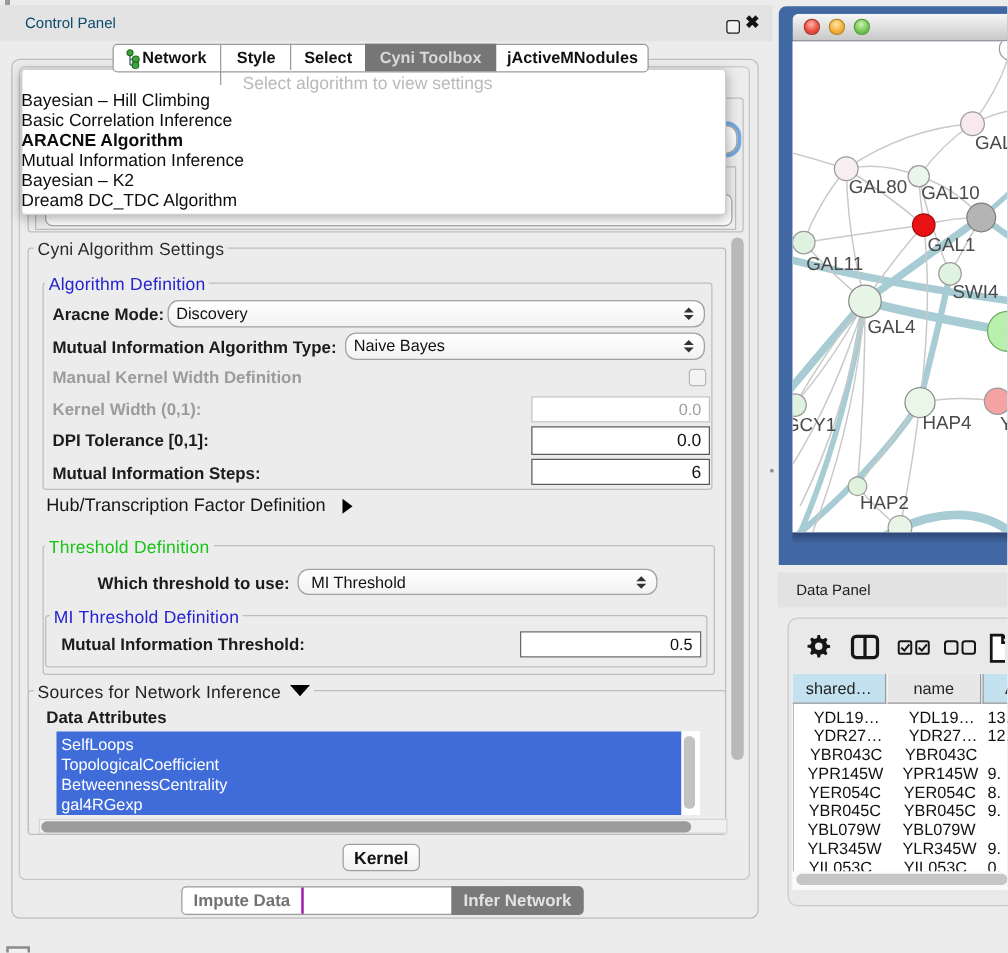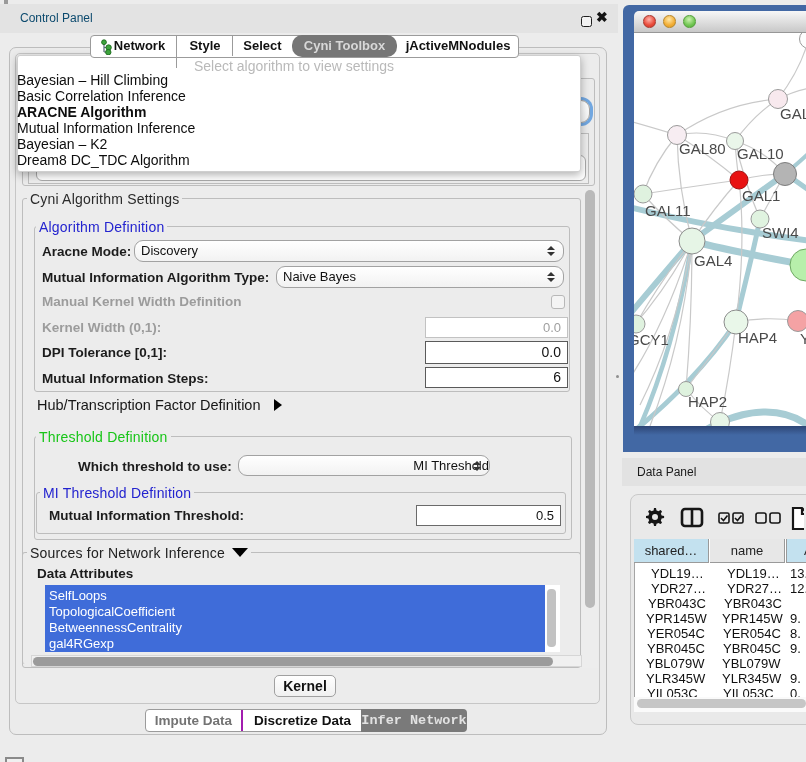--- a/index.html
+++ b/index.html
@@ -58,21 +58,21 @@
 <div class="field" style="left:425px;top:341px;width:143px;height:23px;line-height:21px;border:1px solid #5a5a5a;font-size:14px;">0.0</div>
 <div class="lbl" style="left:42px;top:371px;">Mutual Information Steps:</div>
 <div class="field" style="left:425px;top:367px;width:143px;height:21px;line-height:19px;border:1px solid #5a5a5a;font-size:14px;">6</div>
 
 <div class="abs" style="left:37px;top:397px;font-size:14.5px;color:#161616;">Hub/Transcription Factor Definition</div>
 <div class="abs" style="left:274px;top:399px;width:0;height:0;border-left:8px solid #000;border-top:6px solid transparent;border-bottom:6px solid transparent;"></div>
 
 <div class="grp" style="left:34px;top:436px;width:538px;height:104px;"></div>
 <div class="gtitle" style="left:36px;top:429px;color:#17c517;">Threshold Definition</div>
 <div class="lbl" style="left:78px;top:459px;">Which threshold to use:</div>
-<div class="combo" style="left:238px;top:455px;width:252px;height:21px;line-height:19px;text-align:right;"><span style="padding-left:10px;">MI Threshold</span><span class="ar"></span></div>
+<div class="combo" style="left:238px;top:455px;width:288px;height:21px;line-height:19px;"><span style="padding-left:10px;">MI Threshold</span><span class="ar"></span></div>
 
 <div class="grp" style="left:36px;top:492px;width:530px;height:42px;"></div>
 <div class="gtitle" style="left:40px;top:485px;color:#2323cf;">MI Threshold Definition</div>
 <div class="lbl" style="left:49px;top:508px;">Mutual Information Threshold:</div>
 <div class="field" style="left:416px;top:505px;width:145px;height:21px;line-height:19px;border:1px solid #6a6a6a;">0.5</div>
 
 <div class="grp" style="left:22px;top:552px;width:559px;height:112px;border-bottom:none;"></div>
 <div class="gtitle" style="left:27px;top:545px;color:#222;">Sources for Network Inference <span style="display:inline-block;width:0;height:0;border-top:9px solid #000;border-left:8px solid transparent;border-right:8px solid transparent;vertical-align:1px;margin-left:3px;"></span></div>
 <div class="lbl" style="left:37px;top:566px;">Data Attributes</div>
 <div class="abs" style="left:45px;top:585px;width:515px;height:67px;background:#fff;overflow:hidden;">
@@ -80,39 +80,38 @@
   <div class="abs" style="left:502px;top:4px;width:9px;height:58px;background:#c2c2c2;border-radius:4px;"></div>
 </div>
 
 <div class="abs" style="left:31px;top:655px;width:551px;height:12px;background:#f0f0f0;border:1px solid #d6d6d6;"></div>
 <div class="abs" style="left:33px;top:657px;width:520px;height:9px;background:#9b9b9b;border-radius:4.5px;"></div>
 
 <div class="abs" style="left:274px;top:675px;width:62px;height:22px;background:linear-gradient(#ffffff,#f0f0f0);border:1px solid #a0a0a0;border-radius:5px;text-align:center;line-height:20px;font-size:14px;font-weight:600;color:#111;">Kernel</div>
 
 <div class="abs" style="left:145px;top:709px;width:321px;height:23px;background:#fff;border:1px solid #9b9b9b;border-radius:4px;font-size:13.5px;font-weight:600;">
   <div class="abs" style="left:0;top:0;width:97px;height:21px;line-height:21px;text-align:center;color:#737373;border-right:2px solid #a21caf;">Impute Data</div>
-  <div class="abs" style="left:98px;top:0;width:117px;height:21px;line-height:21px;text-align:center;color:#111;">Discretize Data</div>
-  <div class="abs" style="left:215px;top:-1px;width:106px;height:23px;line-height:23px;text-align:center;color:#e2e2e2;background:#7a7a7a;border-radius:0 4px 4px 0;font-family:Liberation Mono, monospace;">Infer Network</div>
+  <div class="abs" style="left:215px;top:-1px;width:106px;height:23px;line-height:23px;text-align:center;color:#e2e2e2;background:#7a7a7a;border-radius:0 4px 4px 0;">Infer Network</div>
 </div>
 
 <div class="abs" style="left:17px;top:55px;width:564px;height:117px;background:#fff;border:1px solid #cfcfcf;border-radius:3px;box-shadow:0 3px 9px rgba(0,0,0,0.3);"></div>
 <div class="abs" style="left:194px;top:58px;font-size:14px;color:#b9b9b9;">Select algorithm to view settings</div>
 <div class="abs" style="left:17px;top:72px;font-size:14px;color:#0d0d0d;line-height:16px;">Bayesian – Hill Climbing<br>Basic Correlation Inference<br><span class="b">ARACNE Algorithm</span><br>Mutual Information Inference<br>Bayesian – K2<br>Dream8 DC_TDC Algorithm</div>
 
 <div class="abs" style="left:90px;top:35px;width:429px;height:23px;background:#fff;border:1px solid #9b9b9b;border-radius:4px;font-size:13px;font-weight:600;">
   <div class="abs" style="left:0;top:0;width:86px;height:32px;line-height:20px;color:#111;border-right:1px solid #9b9b9b;text-align:center;padding-left:12px;">Network</div>
   <svg class="abs" style="left:8px;top:3px;" width="16" height="16" viewBox="0 0 16 16">
       <path d="M5,4 L5,13 M5,8.5 L8,8.5 M5,13 L8,13" stroke="#5a6b7a" stroke-width="1.2" fill="none"></path>
       <circle cx="5" cy="3.2" r="2.4" fill="#3da43d" stroke="#1d6b1d" stroke-width="0.9"></circle>
       <circle cx="9.6" cy="8.5" r="2.7" fill="#3da43d" stroke="#1d6b1d" stroke-width="0.9"></circle>
       <circle cx="9.3" cy="13.2" r="2.7" fill="#3da43d" stroke="#1d6b1d" stroke-width="0.9"></circle>
     </svg>
   <div class="abs" style="left:87px;top:0;width:55px;height:20px;line-height:20px;color:#111;border-right:1px solid #9b9b9b;text-align:center;">Style</div>
   <div class="abs" style="left:143px;top:0;width:57px;height:20px;line-height:20px;color:#111;text-align:center;">Select</div>
-  <div class="abs" style="left:201px;top:-1px;width:105px;height:22px;line-height:22px;color:#d8d8d8;background:#767676;text-align:center;border-radius:10px;">Cyni Toolbox</div>
+  <div class="abs" style="left:201px;top:-1px;width:105px;height:22px;line-height:22px;color:#d8d8d8;background:#767676;text-align:center;">Cyni Toolbox</div>
   <div class="abs" style="left:306px;top:0;width:122px;height:20px;line-height:20px;color:#111;text-align:center;">jActiveMNodules</div>
 </div>
 
 <div class="abs" style="left:616px;top:375px;width:3px;height:3px;background:#8f8f8f;border-radius:1.5px;"></div>
 
 <div class="abs" style="left:623px;top:5px;width:183px;height:447px;background:#4268a4;border-top-left-radius:6px;"></div>
 <div class="abs" style="left:634px;top:11px;width:172px;height:22px;background:linear-gradient(#f7f7f7,#c8c8c8);border-top-left-radius:5px;border-bottom:1px solid #979797;">
   <div class="abs" style="left:9px;top:4px;width:12.5px;height:12.5px;border-radius:50%;background:radial-gradient(circle at 5px 3.5px,#ffb3ab,#e84a3a 60%,#c93728);border:0.5px solid #a83a31;"></div>
   <div class="abs" style="left:29px;top:4px;width:12.5px;height:12.5px;border-radius:50%;background:radial-gradient(circle at 5px 3.5px,#ffe8a8,#f2ad35 60%,#d99a26);border:0.5px solid #b8882c;"></div>
   <div class="abs" style="left:49px;top:4px;width:12.5px;height:12.5px;border-radius:50%;background:radial-gradient(circle at 5px 3.5px,#cdf2b0,#71c653 60%,#52a838);border:0.5px solid #55a03c;"></div>

